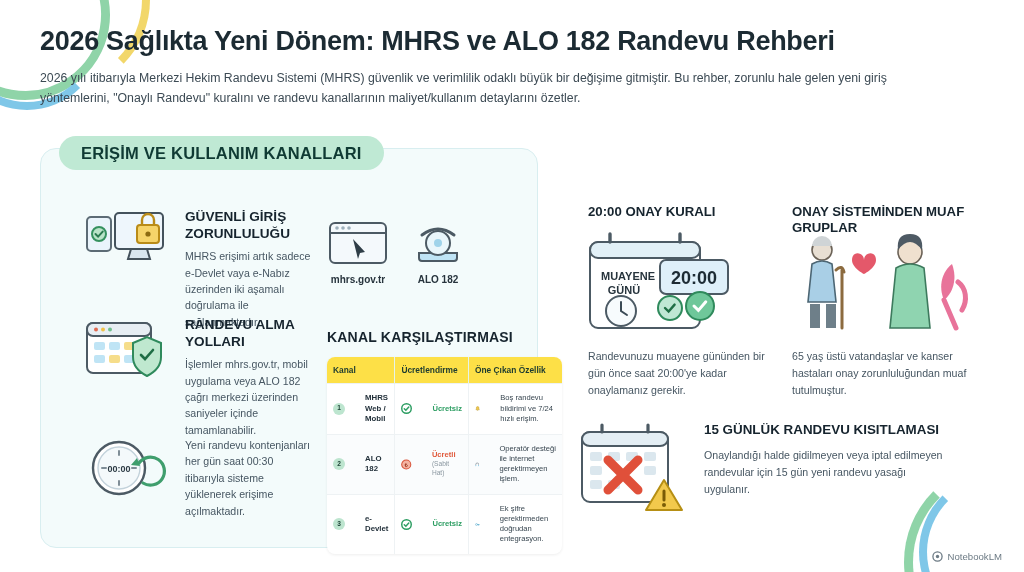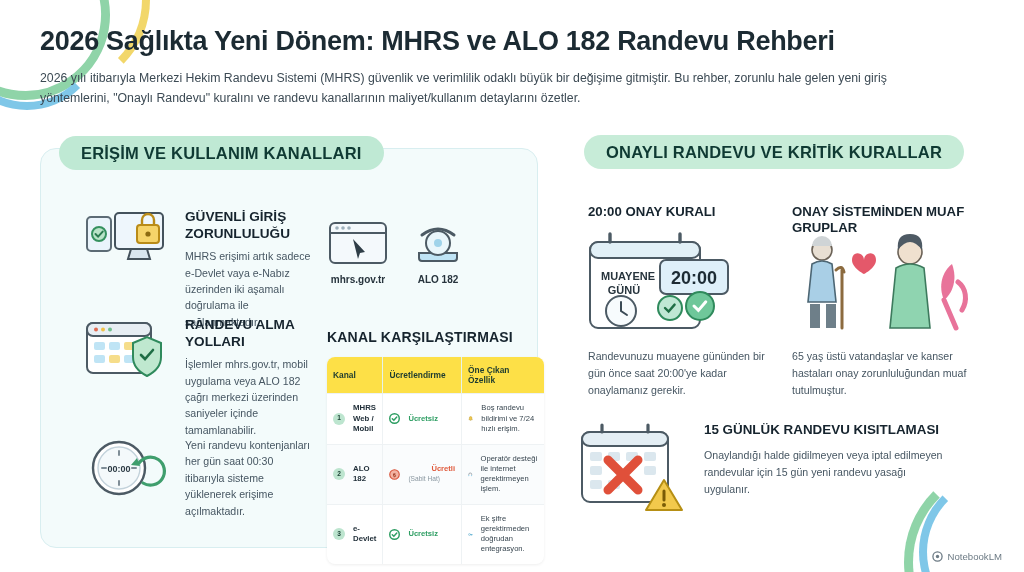--- a/index.html
+++ b/index.html
@@ -159,30 +159,30 @@
     font-size: 7.6px;
     color: #37454f;
     padding: 9px 6px;
     border-top: 1px solid #eef2f4;
     border-right: 1px solid #eef2f4;
     vertical-align: middle;
     line-height: 1.35;
   }
   .cmp-table td:last-child { border-right: none; }
   .cmp-table tbody tr:nth-child(even) td { background: #fafcfd; }
-  .cell-flex { display: flex; align-items: center; gap: 8px; }
+  .cell-flex { display: flex; align-items: center; gap: 20px; }
   .rownum {
     display: inline-flex; align-items: center; justify-content: center;
     width: 12px; height: 12px; border-radius: 50%;
     background: #bde5cf; color: #1d4436;
     font-size: 6.6px; font-weight: bold; flex: 0 0 auto;
   }
   .ch-name { font-weight: bold; font-size: 7.8px; color: #23313b; }
   .fee-free { color: #2e9e63; font-weight: bold; }
-  .fee-paid { color: #e05a3c; font-weight: bold; margin-left: 23px; }
+  .fee-paid { color: #e05a3c; font-weight: bold; }
   .fee-sub { color: #8a97a0; font-size: 6.6px; display: block; }
 
   
   .r-sub {
     position: absolute;
     font-size: 13.2px; font-weight: bold; color: #16242e;
     line-height: 1.22; text-transform: uppercase;
   }
   .r-body {
     position: absolute;
@@ -411,21 +411,20 @@
                 </svg>
               <span>Ek şifre gerektirmeden doğrudan entegrasyon.</span>
             </span>
           </td>
         </tr>
       </tbody>
     </table>
   </div>
 
   <div class="panel panel-right">
-    <div class="panel-banner banner-right">ONAYLI RANDEVU VE KRİTİK KURALLAR</div>
 
     <div class="r-sub r1-title">20:00 ONAY KURALI</div>
     <div class="r-sub r2-title">ONAY SİSTEMİNDEN MUAF GRUPLAR</div>
 
     <div class="r-art r1-art">
       <svg width="182" height="104" viewBox="0 0 182 104">
         <rect x="2" y="10" width="110" height="86" rx="8" fill="#ffffff" stroke="#4c5a64" stroke-width="2"></rect>
         <rect x="2" y="10" width="110" height="16" rx="8" fill="#e2f0f7" stroke="#4c5a64" stroke-width="2"></rect>
         <path d="M22 10 v-8 M92 10 v-8" stroke="#4c5a64" stroke-width="3.4" stroke-linecap="round"></path>
         <text x="40" y="48" font-family="Liberation Sans, sans-serif" font-size="11" font-weight="bold" fill="#27343d" text-anchor="middle">MUAYENE</text>

